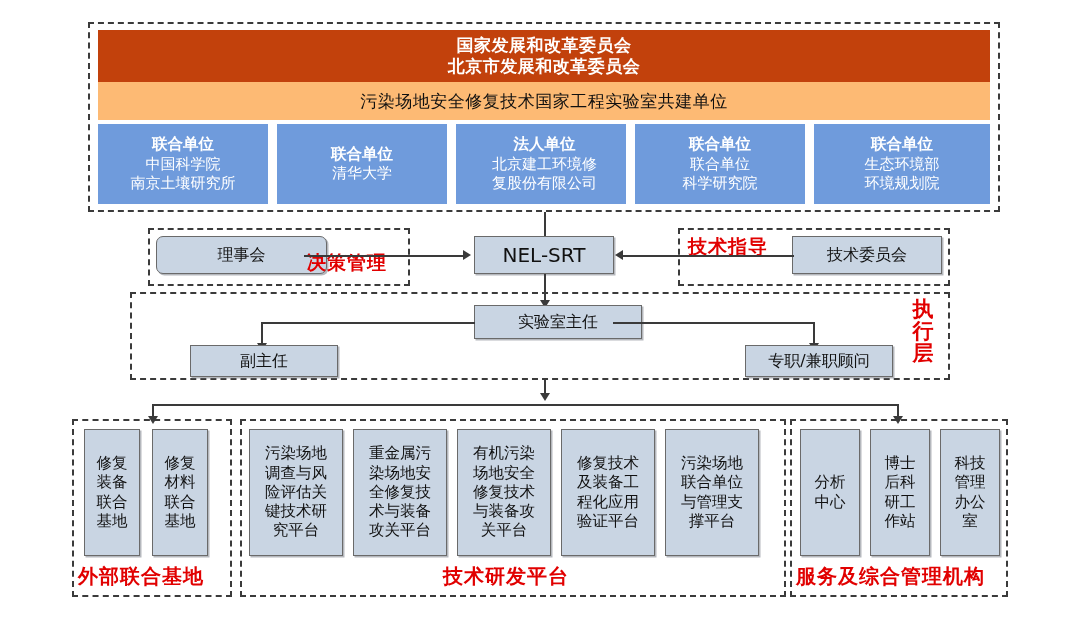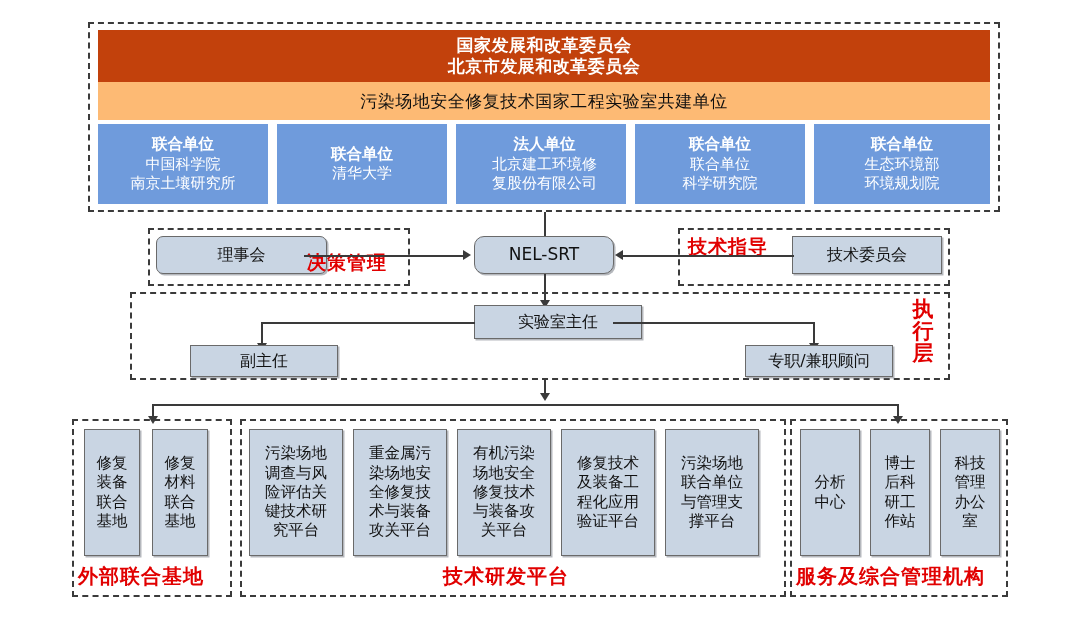--- a/index.html
+++ b/index.html
@@ -144,21 +144,21 @@
     <span>理事会</span>
   </div>
 
   <div class="redlbl" style="left:307px;top:234px;margin-top:16px;">
     <span>决策管理</span>
   </div>
 
   <div class="ln lnh" style="left:304px;top:255px;width:162px;"></div>
   <div class="arrowrt" style="left:463px;top:250px;"></div>
 
-  <div class="node" style="left:474px;top:236px;width:140px;height:38px;font-size:17px;border-radius:10px;">
+  <div class="node" style="left:474px;top:236px;width:140px;height:38px;font-size:20px;">
     <span>NEL-SRT</span>
   </div>
 
   <div class="dash" style="left:678px;top:228px;width:272px;height:58px;"></div>
 
   <div class="redlbl" style="left:688px;top:234px;">
     <span>技术指导</span>
   </div>
 
   <div class="node" style="left:792px;top:236px;width:150px;height:38px;">

